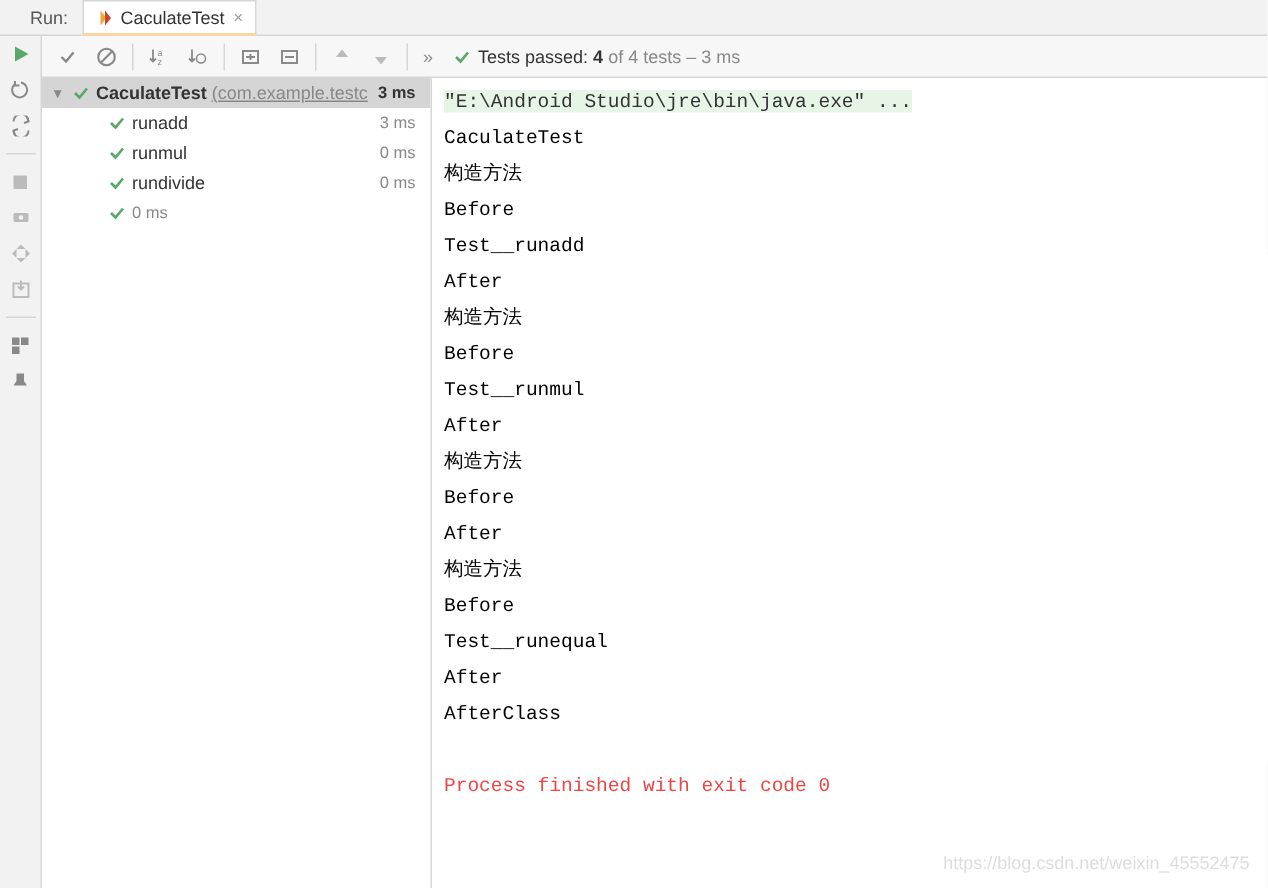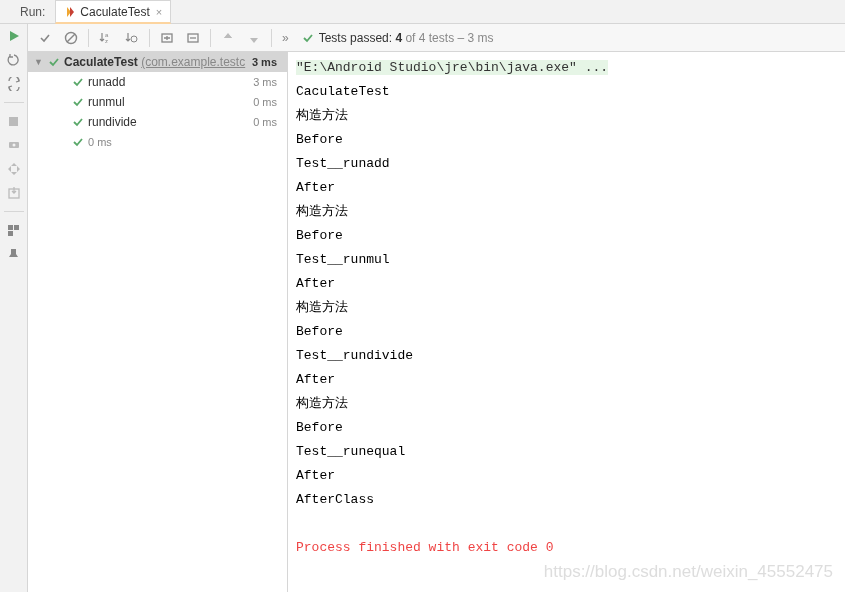--- a/index.html
+++ b/index.html
@@ -39,21 +39,21 @@
     .tree-label { flex: 1; color: #333; white-space: nowrap; overflow: hidden; text-overflow: ellipsis; }
     .tree-pkg { color: #888; text-decoration: underline; }
     .tree-time { color: #888; font-size: 11px; padding-right: 4px; }
     .tree-time.bold { font-weight: 600; color: #333; }
     
     .console { flex: 1; background: #fff; padding: 4px 8px; overflow-y: auto; font-family: Consolas, "Courier New", monospace; font-size: 13px; line-height: 24px; color: #000; }
     .console .cmd { background: #e6f5e6; color: #333; display: inline; }
     .console .exit { color: #ef4444; }
     .console .line { white-space: pre; }
     
-    .watermark { position: absolute; right: 12px; bottom: 10px; color: #ddd; font-size: 17px; font-family: Arial; }
+    .watermark { position: absolute; right: 12px; bottom: 10px; color: #ddd; font-size: 12px; font-family: Arial; }
     
     svg { display: block; }
   </style>
 </head>
 <body>
 
 <div class="header">
   <span class="header-label">Run:</span>
   <div class="tab">
     <svg class="tab-icon" viewBox="0 0 12 12">
@@ -249,21 +249,20 @@
             <div class="line">构造方法</div>
             <div class="line">Before</div>
             <div class="line">Test__runadd</div>
             <div class="line">After</div>
             <div class="line">构造方法</div>
             <div class="line">Before</div>
             <div class="line">Test__runmul</div>
             <div class="line">After</div>
             <div class="line">构造方法</div>
             <div class="line">Before</div>
-            <div class="line">Test__rundivide</div>
             <div class="line">After</div>
             <div class="line">构造方法</div>
             <div class="line">Before</div>
             <div class="line">Test__runequal</div>
             <div class="line">After</div>
             <div class="line">AfterClass</div>
           </div>
         <div class="line">&nbsp;</div>
         <div class="line exit">Process finished with exit code 0</div>
       </div>

